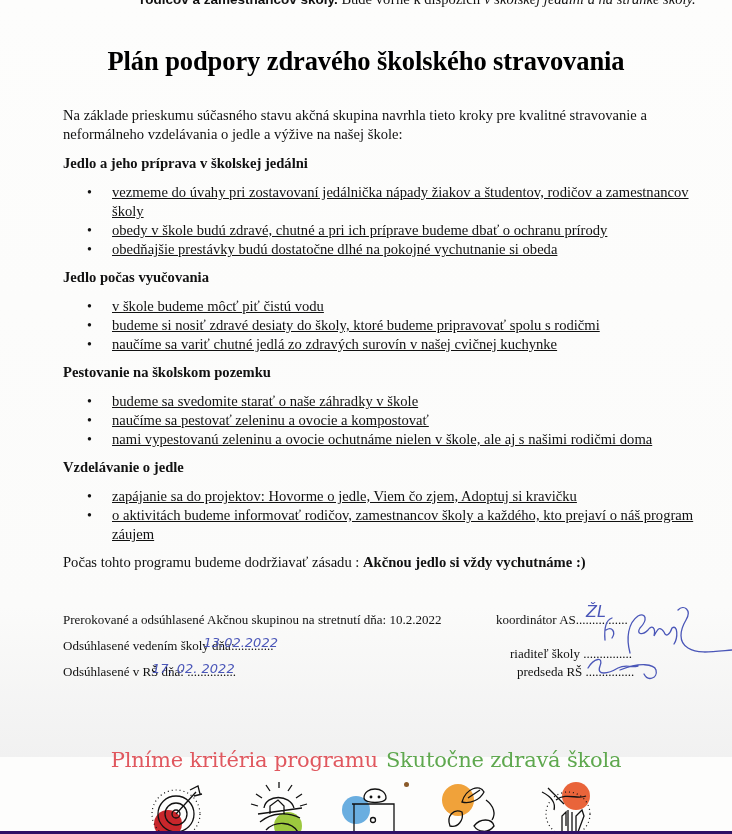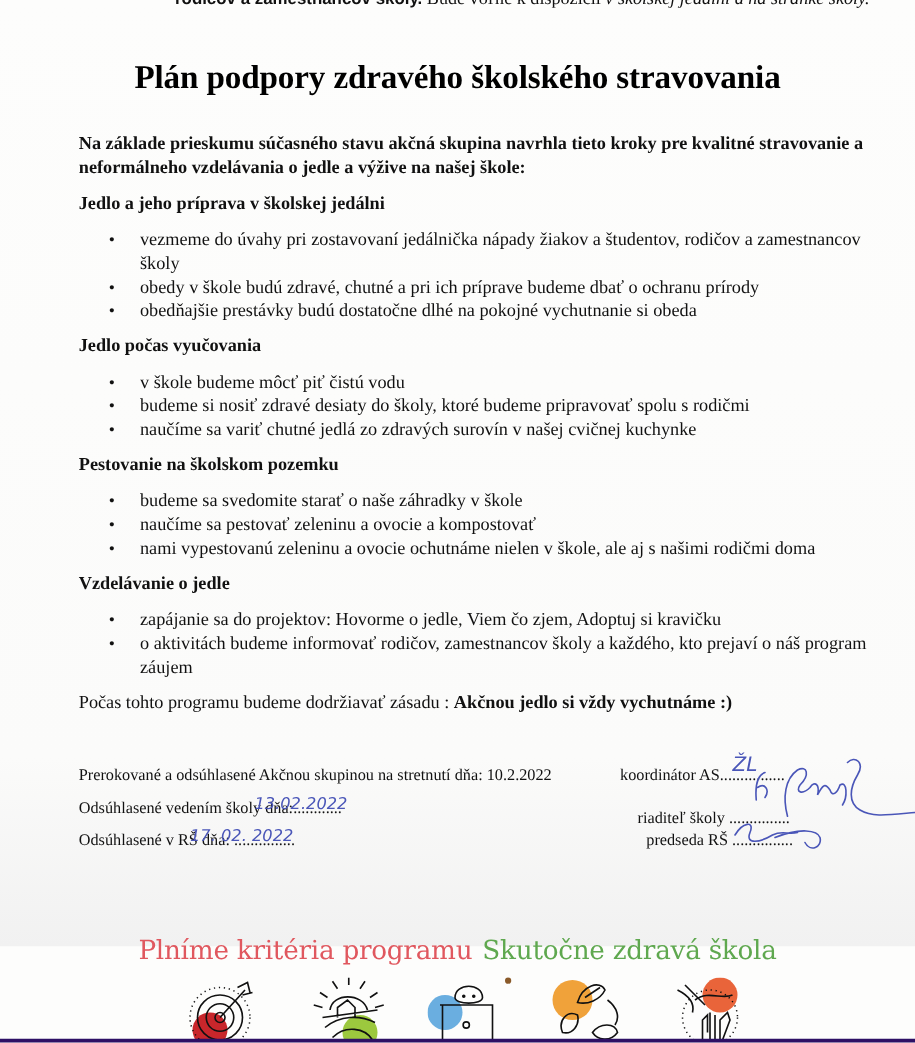--- a/index.html
+++ b/index.html
@@ -21,23 +21,23 @@
   .cutline i { font-style: italic; }
   h1 {
     position: absolute; top: 46px; left: 0; width: 732px; margin: 0;
     text-align: center; font-size: 26.5px; font-weight: bold; letter-spacing: -0.1px;
     color: #000;
   }
   .content {
     position: absolute; left: 63px; top: 106px; width: 640px;
     font-size: 14.6px; line-height: 19px;
   }
-  .intro { margin: 0 0 10px 0; font-weight: bold; }
+  .intro { margin: 0 0 10px 0; }
   .section-heading { font-weight: bold; margin: 0 0 10px 0; }
-  ul { margin: 0 0 9px 0; padding: 0; list-style: none; }
+  ul { margin: 0 0 9px 0; padding: 0; list-style: none; text-decoration: underline; }
   li { position: relative; padding-left: 49px; margin: 0; line-height: 19px; }
   li::before {
     content: "•"; position: absolute; left: 24px; top: 0; font-size: 14px;
   }
   .principle { margin-top: 1px; }
   .principle b { font-weight: bold; }
 
   .sig-block { position: absolute; left: 63px; top: 612px; width: 669px; font-size: 13px; }
   .sig-row { position: absolute; left: 0; white-space: nowrap; }
   .sig-row.r1 { top: 0; }

